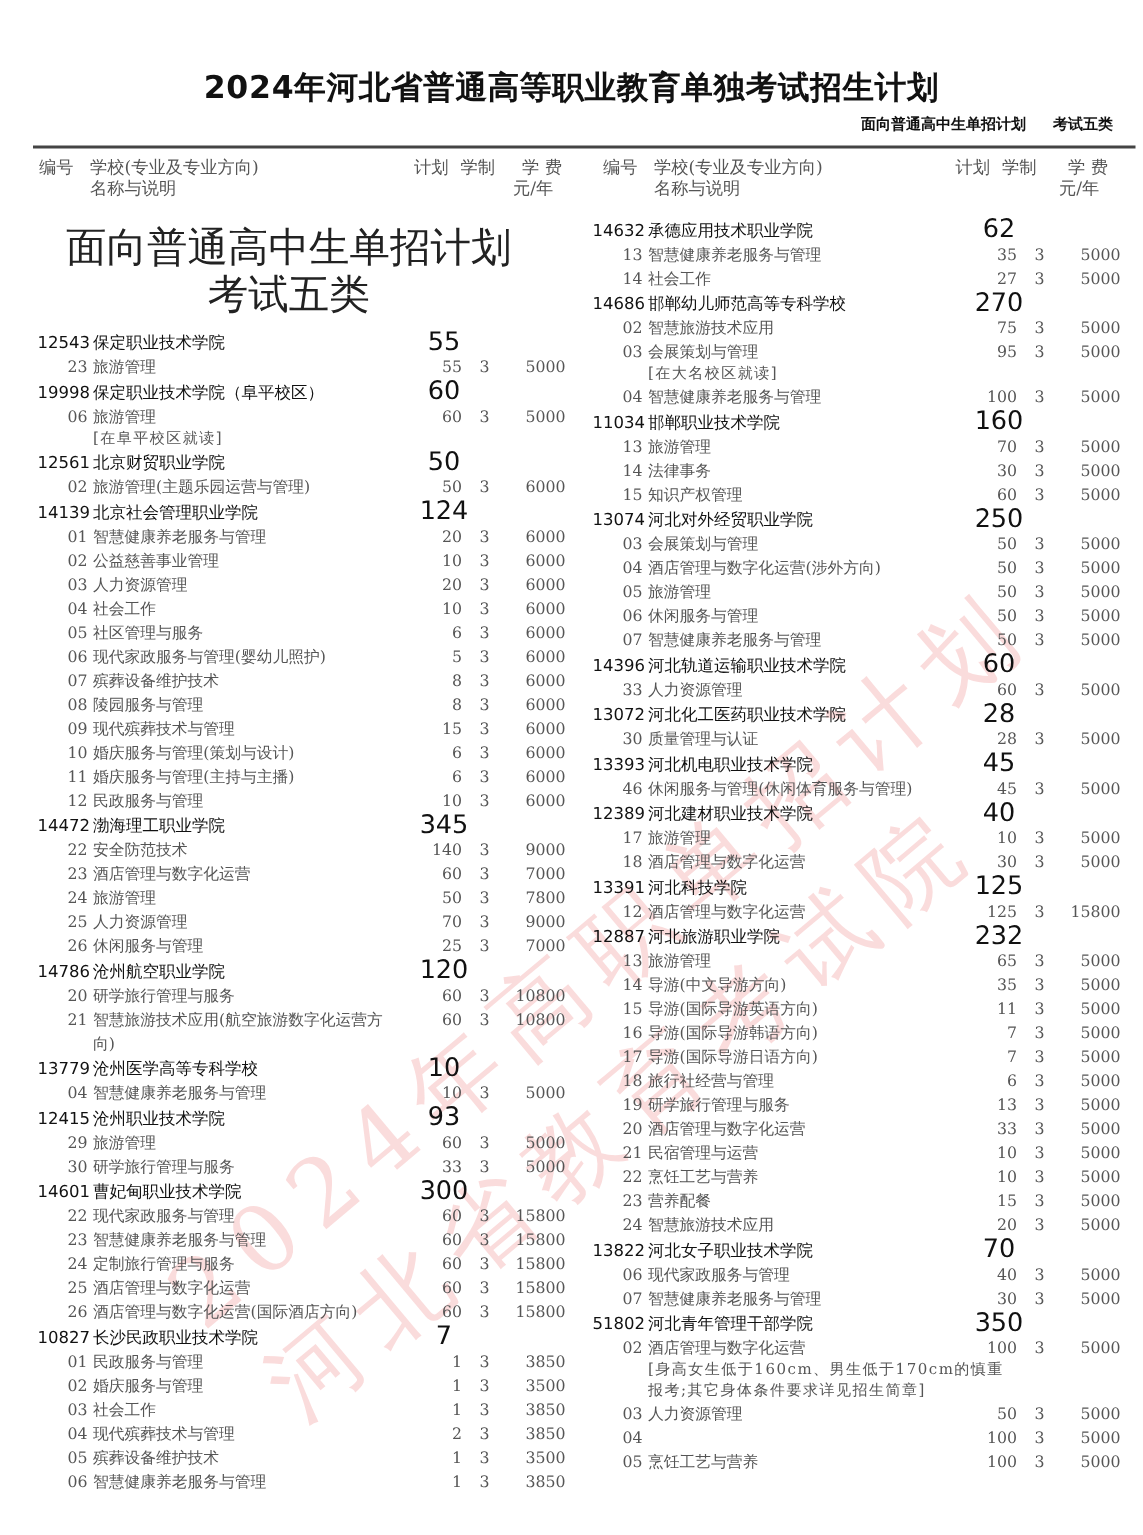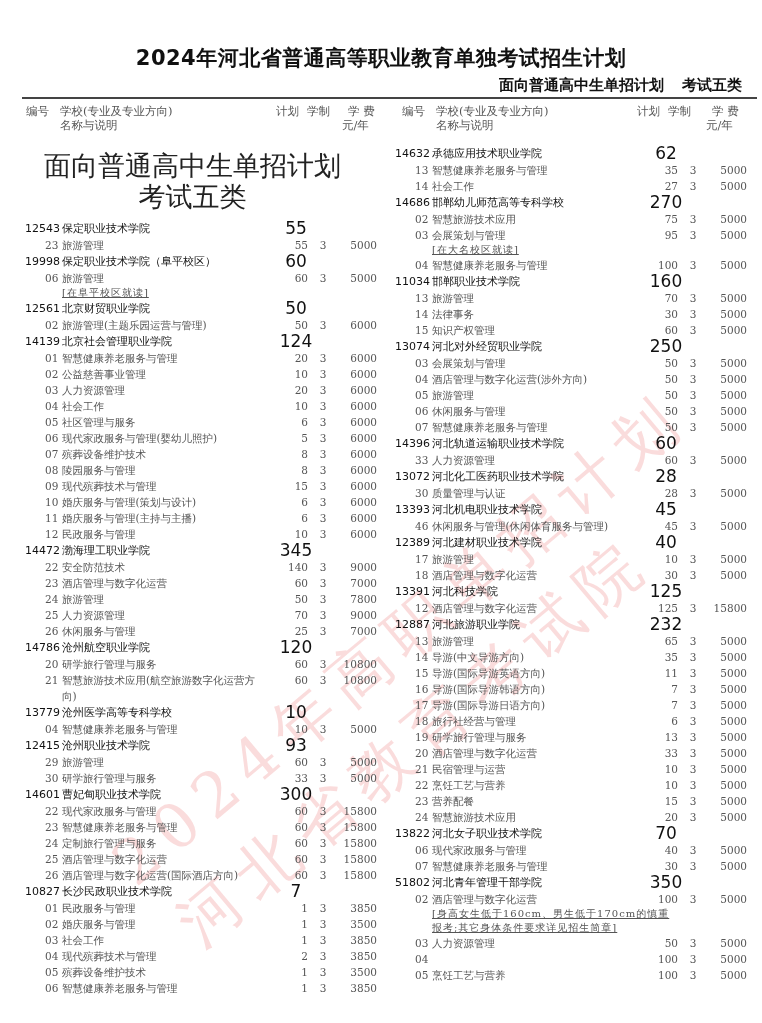--- a/index.html
+++ b/index.html
@@ -2,38 +2,38 @@
 <html><head>
 <meta charset="utf-8">
 <style>
   html, body { margin: 0; padding: 0; background: #ffffff; }
   body { width: 762px; height: 1023px; position: relative; overflow: hidden;
          font-family: "DejaVu Serif", "Liberation Serif", serif; color: #444; }
   .title { position: absolute; left: 0; top: 28px; width: 762px; text-align: center;
            font-family: "DejaVu Sans", "Liberation Sans", sans-serif; font-weight: bold;
            font-size: 21px; color: #111; letter-spacing: 0.5px; margin-top: 16px; }
   .subhead { position: absolute; right: 20px; top: 76px; font-family: "DejaVu Sans", "Liberation Sans", sans-serif;
-             font-weight: bold; font-size: 15px; color: #111; }
+             font-weight: bold; font-size: 10px; color: #111; }
   .subhead span + span { margin-left: 18px; }
   .rule { position: absolute; left: 22px; right: 5px; top: 97px; height: 2px; background: #444; }
   .colhead { position: absolute; top: 104px; font-size: 11.5px; color: #555; line-height: 14px; }
   .colhead .c { position: absolute; white-space: nowrap; }
   .column { position: absolute; top: 145px; }
   .col-left { left: 25px; width: 355px; }
   .col-right { left: 395px; width: 355px; top: 145px; }
   .big-heading { text-align: center; font-size: 27px; color: #222; line-height: 31px; margin: 5px 0 8px -20px; }
   .school { position: relative; height: 17px; font-family: "DejaVu Sans", "Liberation Sans", sans-serif;
             font-weight: normal; font-size: 11px; color: #111; line-height: 17px; }
   .school .code { position: absolute; left: 0; width: 34px; }
   .school .name { position: absolute; left: 37px; white-space: nowrap; }
   .school .total { position: absolute; left: 247px; width: 48px; text-align: center; font-size: 17px; }
   .major { position: relative; font-size: 10.5px; color: #555; line-height: 16px; min-height: 16px; }
   .major .mcode { position: absolute; left: 20px; width: 13px; text-align: right; }
   .major .mname { margin-left: 37px; width: 195px; display: block; }
-  .major .note { display: block; margin-left: 37px; font-size: 10px; letter-spacing: 1px; color: #555; line-height: 14px; width: 240px; text-decoration: underline; }
+  .major .note { display: block; margin-left: 37px; font-size: 10px; letter-spacing: 1px; color: #555; line-height: 14px; width: 240px; }
   .major .plan { position: absolute; left: 235px; top: 0; width: 48px; text-align: right; }
   .major .years { position: absolute; left: 292px; top: 0; width: 12px; text-align: center; }
   .major .fee { position: absolute; left: 312px; top: 0; width: 40px; text-align: right; }
   .watermark { position: absolute; pointer-events: none; color: rgba(230, 60, 60, 0.18);
                font-family: "DejaVu Serif", serif; white-space: nowrap; transform-origin: left top; }
   .wm1 { left: 95px; top: 840px; font-size: 62px; transform: rotate(-40deg); letter-spacing: 12px; }
   .wm2 { left: 160px; top: 900px; font-size: 62px; transform: rotate(-40deg); letter-spacing: 12px; }
 </style>
 </head>
 <body>

